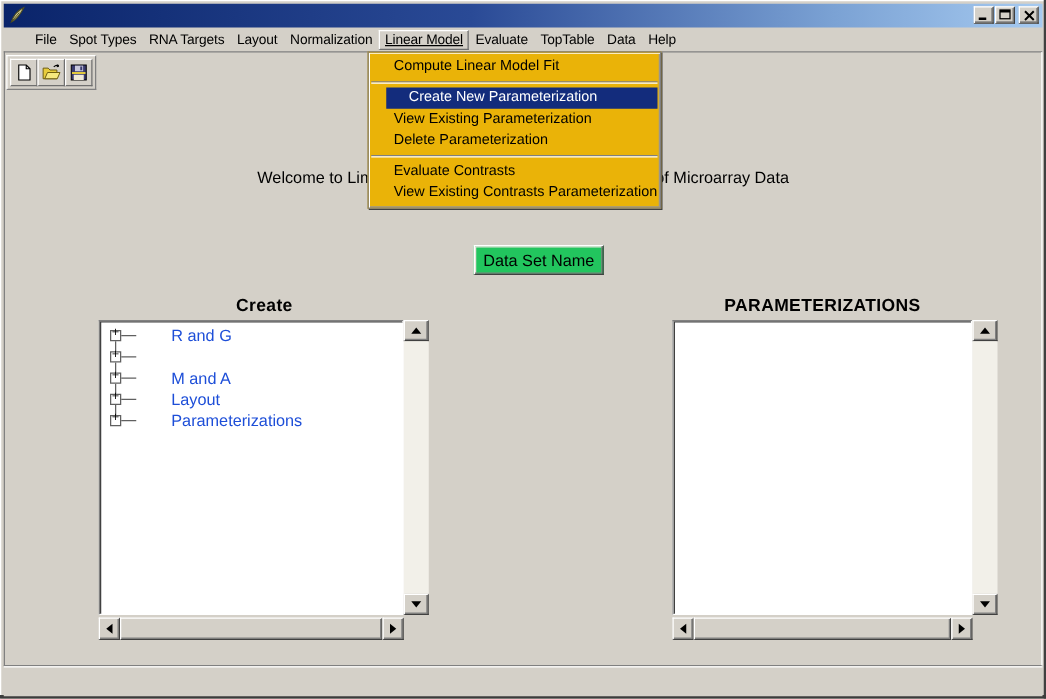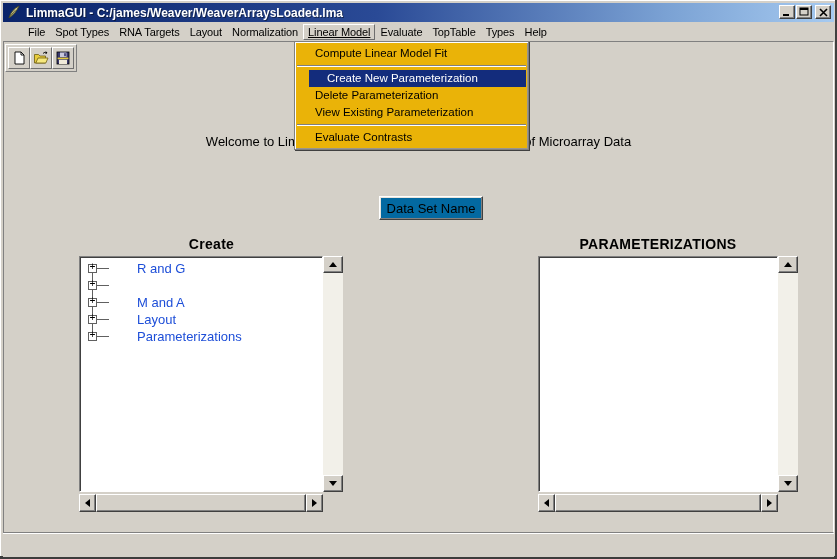--- a/index.html
+++ b/index.html
@@ -68,21 +68,21 @@
     border:1px solid;border-color:#ffffff #6f6f6f #6f6f6f #ffffff;
     display:inline-flex;align-items:center;justify-content:center;cursor:default;
   }
 
   
   .welcome{
     left:0;top:92px;width:100%;text-align:center;font-size:13px;color:#000;
   }
   .dataset-btn{
     left:375px;top:154px;width:104px;height:24px;
-    background:#0369a1;font-family:"Liberation Sans",sans-serif;font-size:13px;color:#000;
+    background:#22c55e;font-family:"Liberation Sans",sans-serif;font-size:13px;color:#000;
     border:1px solid;border-color:#ffffff #404040 #404040 #ffffff;
     box-shadow:inset -1px -1px 0 #808080, inset 1px 1px 0 #e8e4dc;
     cursor:default;
   }
 
   
   .panel-title{font-weight:bold;font-size:14px;text-align:center;color:#000;letter-spacing:0.3px;}
   .lp-title{left:75px;top:194px;width:265px;}
   .rp-title{left:534px;top:194px;width:240px;}
   .listbox{
@@ -157,21 +157,20 @@
 <div class="abs win-edge-right"></div>
 <div class="abs win-edge-bottom"></div>
 
 <div class="abs titlebar">
   <span class="app-icon">
     <svg width="15" height="15" viewBox="0 0 16 16">
       <path d="M3.2 13.5 C 5 8, 8.5 3.5, 14 1 C 11.5 6, 8.5 10, 5 12.5 Z" fill="#cfc98f" stroke="#4a4a20" stroke-width="0.9"></path>
       <path d="M3.2 13.5 L 10 5.5" stroke="#4a4a20" stroke-width="0.8" fill="none"></path>
     </svg>
   </span>
-  <span class="title-text">LimmaGUI - C:/james/Weaver/WeaverArraysLoaded.lma</span>
   <span class="win-controls">
     <button class="winbtn">
       <svg width="10" height="10" viewBox="0 0 10 10">
           <rect x="1" y="7" width="6" height="2" fill="#000"></rect>
         </svg>
     </button>
     <button class="winbtn">
       <svg width="10" height="10" viewBox="0 0 10 10">
           <rect x="1" y="1" width="8" height="7" fill="none" stroke="#000"></rect>
           <rect x="1" y="1" width="8" height="2" fill="#000"></rect>
@@ -187,21 +186,21 @@
 
 <div class="abs menubar">
   <span class="menu-item">File</span>
   <span class="menu-item">Spot Types</span>
   <span class="menu-item">RNA Targets</span>
   <span class="menu-item">Layout</span>
   <span class="menu-item">Normalization</span>
   <span class="menu-item active">Linear Model</span>
   <span class="menu-item">Evaluate</span>
   <span class="menu-item">TopTable</span>
-  <span class="menu-item">Types</span>
+  <span class="menu-item">Data</span>
   <span class="menu-item">Help</span>
 </div>
 
 <div class="abs content">
 
   <div class="abs toolbar">
     <button class="toolbtn">
       <svg width="16" height="16" viewBox="0 0 16 16">
         <path d="M4 2 L10 2 L13 5 L13 14 L4 14 Z" fill="#ffffff" stroke="#000" stroke-width="0.9"></path>
         <path d="M10 2 L10 5 L13 5" fill="none" stroke="#000" stroke-width="0.9"></path>
@@ -298,17 +297,18 @@
       </div>
   </div>
 </div>
 
 <div class="abs bottom-strip"></div>
 
 <div class="abs dropdown">
   <div class="menu-row">Compute Linear Model Fit</div>
   <div class="menu-sep"></div>
   <div class="menu-row highlighted">Create New Parameterization</div>
+  <div class="menu-row">View Existing Parameterization</div>
   <div class="menu-row">Delete Parameterization</div>
-  <div class="menu-row">View Existing Parameterization</div>
   <div class="menu-sep"></div>
   <div class="menu-row">Evaluate Contrasts</div>
+  <div class="menu-row">View Existing Contrasts Parameterization</div>
 </div>
 
 </body></html>

